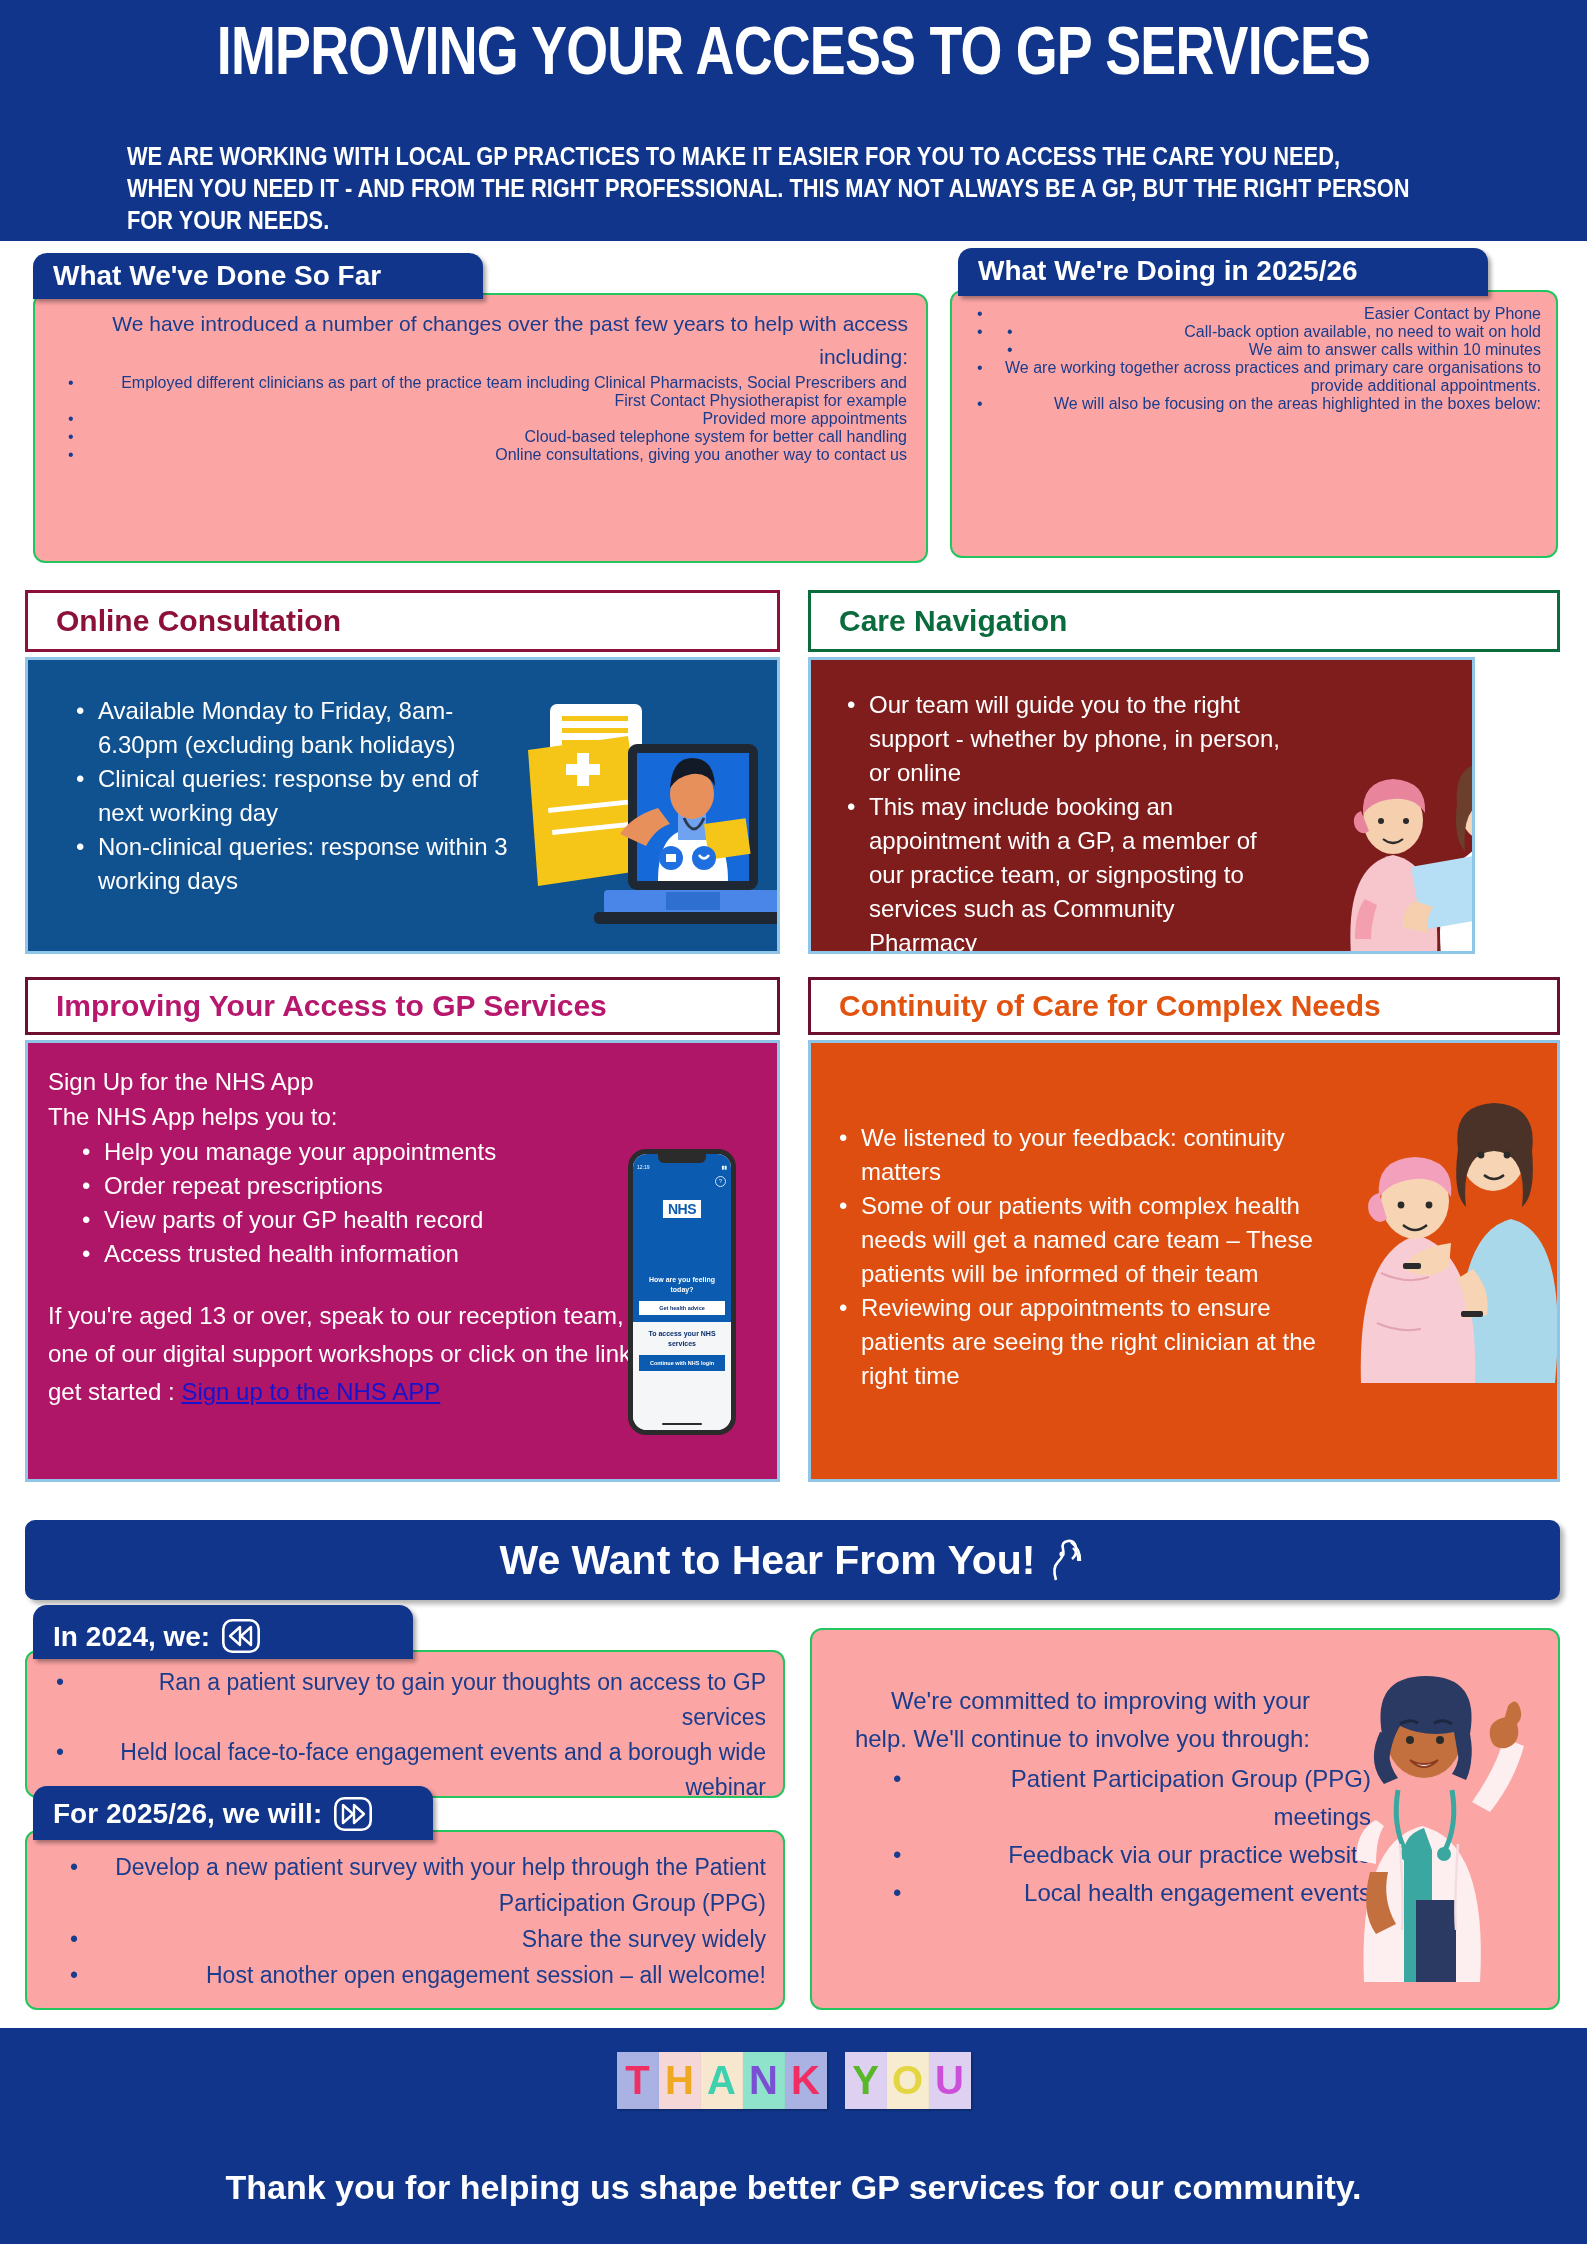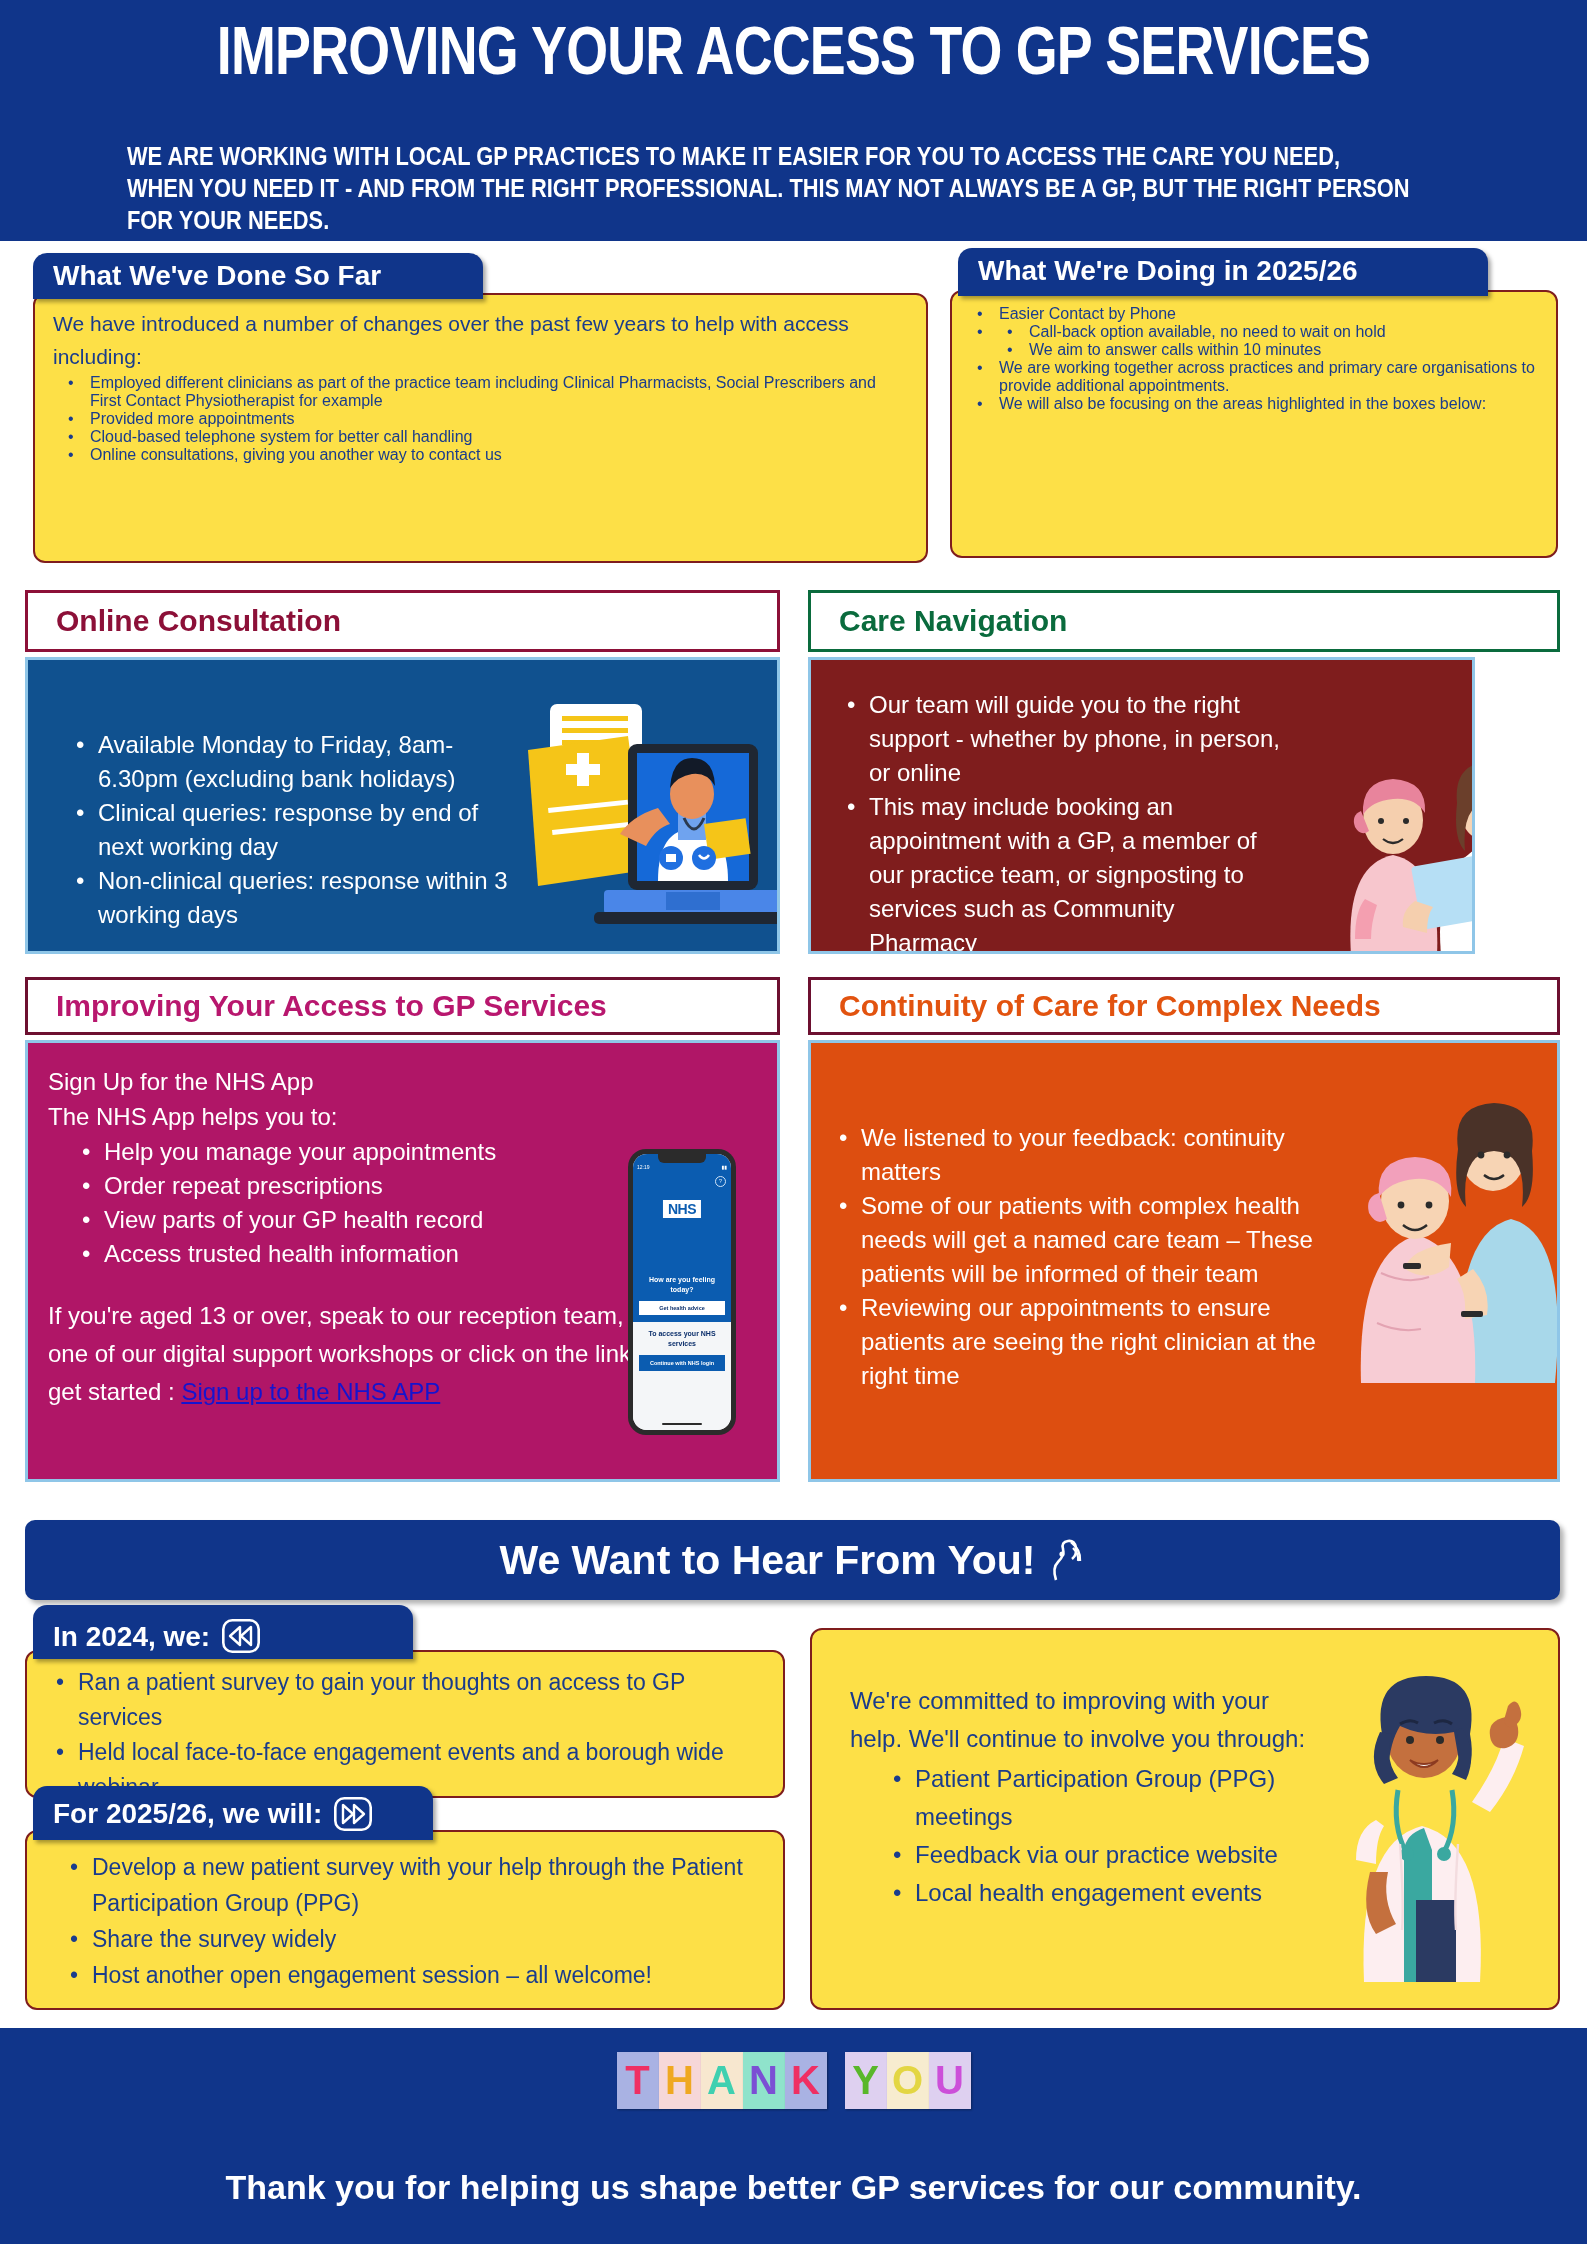--- a/index.html
+++ b/index.html
@@ -40,26 +40,27 @@
     font-size:28px;font-weight:bold;
     border-radius:14px 14px 0 0;
     padding:7px 20px 6px 20px;
     box-sizing:border-box;
     box-shadow:3px 3px 4px rgba(0,0,0,.35);
     z-index:3;
     white-space:nowrap;
   }
   .card{
     position:absolute;
-    background:#fde047;
-    border:2px solid #7f1d1d;
+    background:#fca5a5;
+    border:2px solid #22c55e;
     border-radius:12px;
     box-sizing:border-box;
     color:#1a3c8c;
     z-index:2;
+    text-align:right;
   }
   .card .body{
     font-size:21px;line-height:33px;color:#1a3c8c;
   }
   ul.b{margin:1px;padding:0 0 0 32px;list-style:none;}
   ul.b li{position:relative;padding-left:4px;margin:0;}
   ul.b li:before{
     content:"\2022";position:absolute;left:-18px;top:0;
   }
   ul.b2{margin:0;padding:0 0 0 34px;list-style:none;}
@@ -170,21 +171,21 @@
   </div>
 
   <div class="sechead" style="left:25px;top:590px;width:755px;height:62px;border:3px solid #8c1038;color:#8c1038;">
     <span>Online Consultation</span>
   </div>
   <div class="sechead" style="left:808px;top:590px;width:752px;height:62px;border:3px solid #0a6b3d;color:#0a6b3d;">
     <span>Care Navigation</span>
   </div>
 
   <div class="secbody" style="left:25px;top:657px;width:755px;height:297px;background:#10518f;padding:34px 0 0 44px;">
-    <ul style="width:440px;margin-top:34px;">
+    <ul style="width:440px;">
       <li>Available Monday to Friday, 8am-6.30pm (excluding bank holidays)</li>
       <li>Clinical queries: response by end of next working day</li>
       <li>Non-clinical queries: response within 3 working days</li>
     </ul>
 
     <svg class="illus" style="left:480px;top:30px;" width="280" height="250" viewBox="0 0 280 250">
       <rect x="42" y="14" width="92" height="54" rx="7" fill="#ffffff"></rect>
       <rect x="54" y="26" width="66" height="5" fill="#f5c518"></rect>
       <rect x="54" y="38" width="66" height="5" fill="#f5c518"></rect>
       <rect x="54" y="50" width="46" height="5" fill="#f5c518"></rect>

